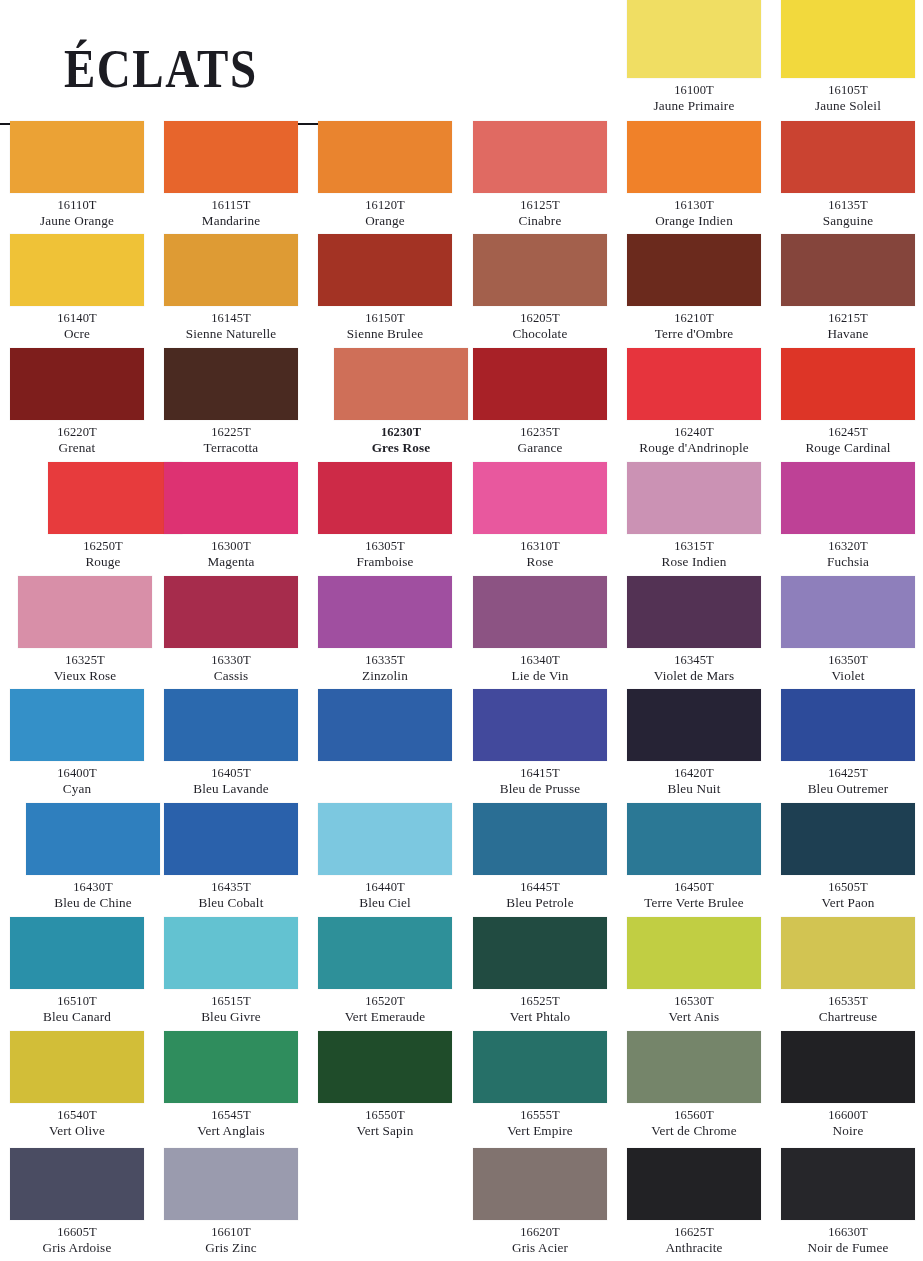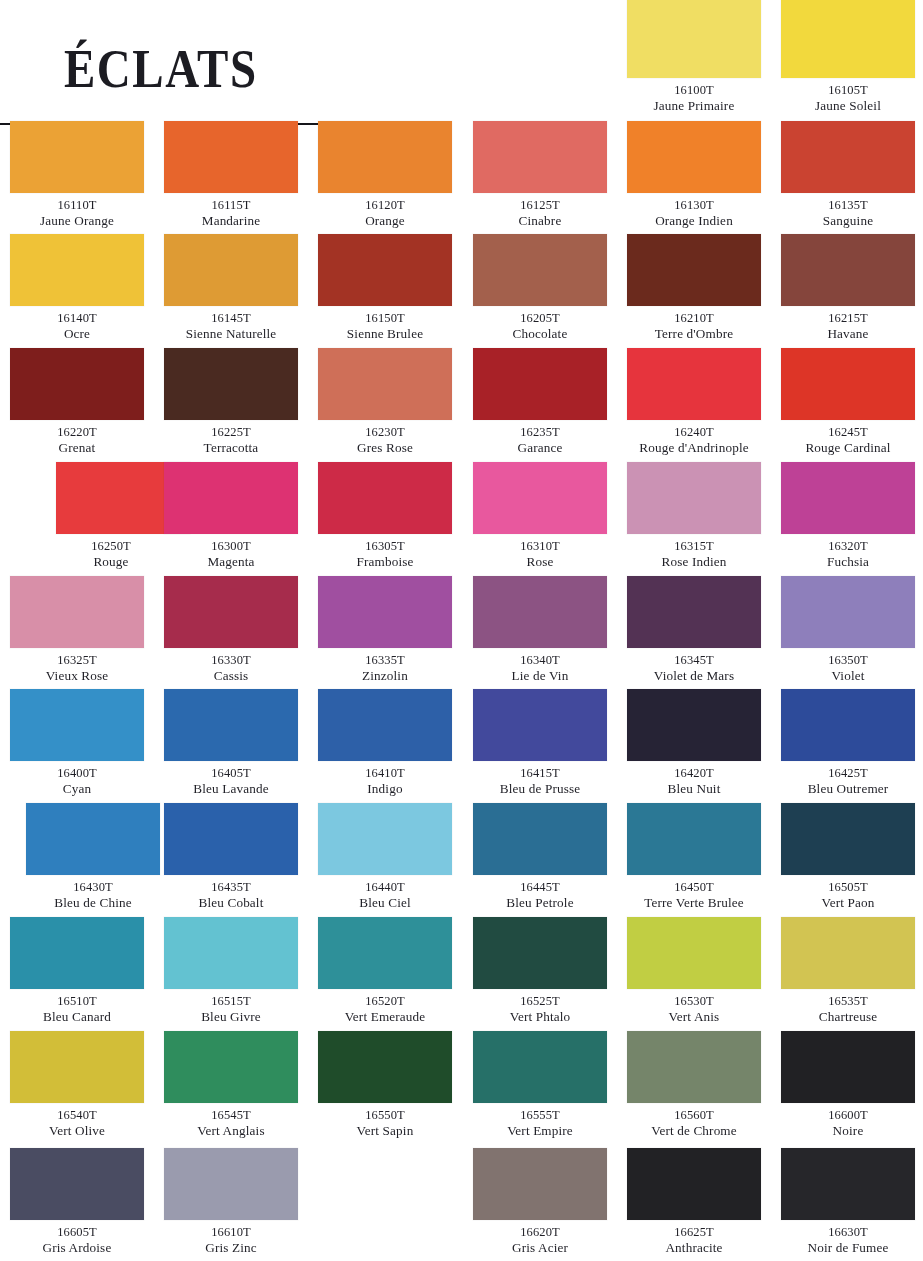--- a/index.html
+++ b/index.html
@@ -213,21 +213,21 @@
         <span class="cname">Grenat</span>
       </div>
     </div>
     <div class="cell" style="left: 154px; top: 348px;">
       <div class="chip" style="background: rgb(74, 42, 33); width: 134px; height: 72px;"></div>
       <div class="caption">
         <span class="code">16225T</span>
         <span class="cname">Terracotta</span>
       </div>
     </div>
-    <div class="cell" style="left: 308px; top: 348px;">
+    <div class="cell" style="left: 324px; top: 348px; font-weight: bold;">
       <div class="chip" style="background: rgb(207, 111, 88); width: 134px; height: 72px;"></div>
       <div class="caption">
         <span class="code">16230T</span>
         <span class="cname">Gres Rose</span>
       </div>
     </div>
     <div class="cell" style="left: 463px; top: 348px;">
       <div class="chip" style="background: rgb(168, 33, 39); width: 134px; height: 72px;"></div>
       <div class="caption">
         <span class="code">16235T</span>
@@ -241,21 +241,21 @@
         <span class="cname">Rouge d'Andrinople</span>
       </div>
     </div>
     <div class="cell" style="left: 771px; top: 348px;">
       <div class="chip" style="background: rgb(221, 53, 39); width: 134px; height: 72px;"></div>
       <div class="caption">
         <span class="code">16245T</span>
         <span class="cname">Rouge Cardinal</span>
       </div>
     </div>
-    <div class="cell" style="left: 12px; top: 462px; padding-left: 44px;">
+    <div class="cell" style="left: 4px; top: 462px; padding-left: 44px;">
       <div class="chip" style="background: rgb(231, 59, 61); width: 134px; height: 72px;"></div>
       <div class="caption">
         <span class="code">16250T</span>
         <span class="cname">Rouge</span>
       </div>
     </div>
     <div class="cell" style="left: 154px; top: 462px;">
       <div class="chip" style="background: rgb(221, 50, 114); width: 134px; height: 72px;"></div>
       <div class="caption">
         <span class="code">16300T</span>
@@ -283,21 +283,21 @@
         <span class="cname">Rose Indien</span>
       </div>
     </div>
     <div class="cell" style="left: 771px; top: 462px;">
       <div class="chip" style="background: rgb(190, 65, 150); width: 134px; height: 72px;"></div>
       <div class="caption">
         <span class="code">16320T</span>
         <span class="cname">Fuchsia</span>
       </div>
     </div>
-    <div class="cell" style="left: 0px; top: 576px;">
+    <div class="cell" style="left: 8px; top: 576px;">
       <div class="chip" style="background: rgb(216, 143, 168); width: 134px; height: 72px;"></div>
       <div class="caption">
         <span class="code">16325T</span>
         <span class="cname">Vieux Rose</span>
       </div>
     </div>
     <div class="cell" style="left: 154px; top: 576px;">
       <div class="chip" style="background: rgb(166, 44, 76); width: 134px; height: 72px;"></div>
       <div class="caption">
         <span class="code">16330T</span>
@@ -341,24 +341,20 @@
     </div>
     <div class="cell" style="left: 154px; top: 689px;">
       <div class="chip" style="background: rgb(43, 105, 174); width: 134px; height: 72px;"></div>
       <div class="caption">
         <span class="code">16405T</span>
         <span class="cname">Bleu Lavande</span>
       </div>
     </div>
     <div class="cell" style="left: 308px; top: 689px;">
       <div class="chip" style="background: rgb(45, 96, 168); width: 134px; height: 72px;"></div>
-      <div class="caption">
-        <span class="code">16410T</span>
-        <span class="cname">Indigo</span>
-      </div>
     </div>
     <div class="cell" style="left: 463px; top: 689px;">
       <div class="chip" style="background: rgb(66, 73, 156); width: 134px; height: 72px;"></div>
       <div class="caption">
         <span class="code">16415T</span>
         <span class="cname">Bleu de Prusse</span>
       </div>
     </div>
     <div class="cell" style="left: 617px; top: 689px;">
       <div class="chip" style="background: rgb(38, 35, 53); width: 134px; height: 72px;"></div>

